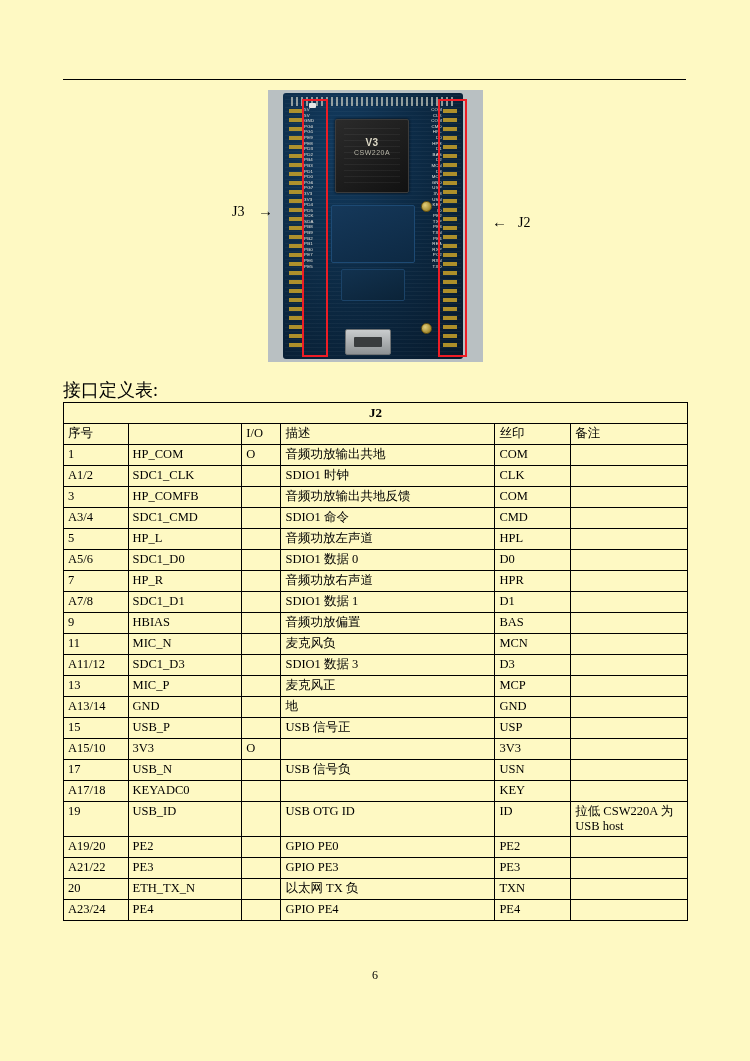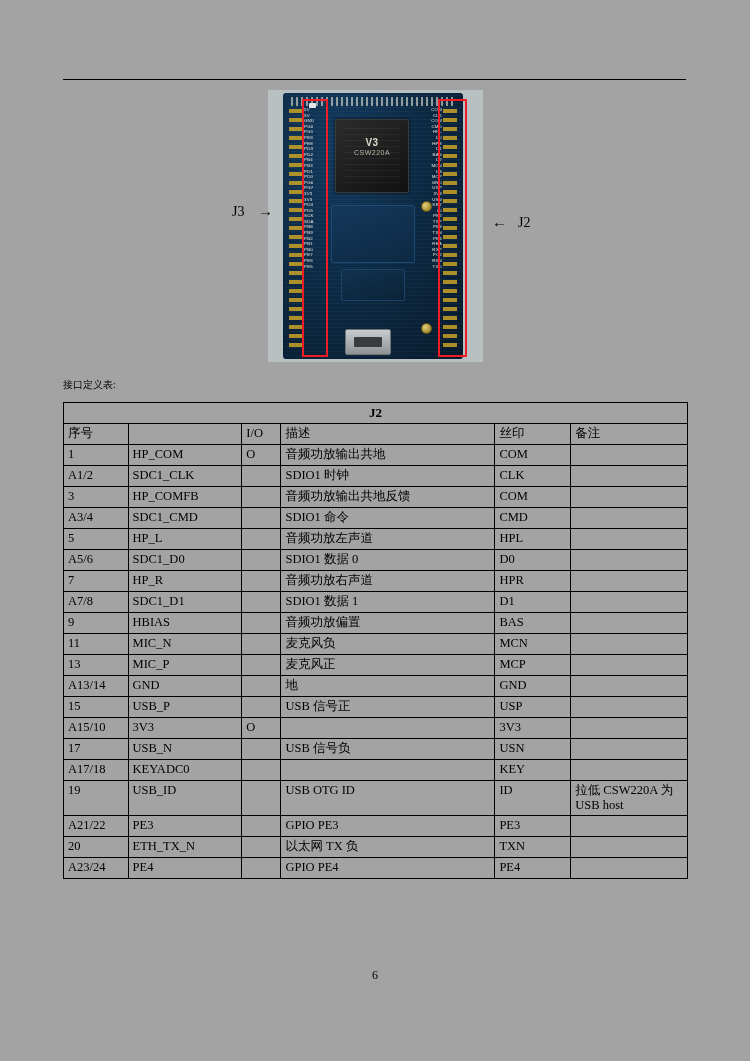--- a/index.html
+++ b/index.html
@@ -3,21 +3,21 @@
 <meta charset="utf-8">
 <style>
   html, body {
     margin: 0;
     padding: 0;
     background: #8a8a8a;
   }
   .page {
     width: 750px;
     height: 1061px;
-    background: #a3a3a3;
+    background: #fef9c3;
     position: relative;
     margin: 0 auto;
     box-sizing: border-box;
     font-family: "Liberation Serif", serif;
     color: #000;
     overflow: hidden;
   }
   .header-rule {
     position: absolute;
     left: 63px;
@@ -196,21 +196,21 @@
     color: #000;
   }
   .j3-arrow { left: 258px; top: 204px; }
   .j2-arrow { left: 492px; top: 215px; }
 
   
   .caption {
     position: absolute;
     left: 63px;
     top: 378px;
-    font-size: 10px;
+    font-size: 18px;
     font-family: "Liberation Serif", serif;
   }
 
   
   table.iotable {
     position: absolute;
     left: 63px;
     top: 402px;
     width: 625px;
     border-collapse: collapse;
@@ -387,20 +387,28 @@
         </tr>
         <tr>
           <td class="c0">11</td>
           <td class="c1">MIC_N</td>
           <td class="c2"></td>
           <td class="c3">麦克风负</td>
           <td class="c4">MCN</td>
           <td class="c5"></td>
         </tr>
         <tr>
+          <td class="c0">A11/12</td>
+          <td class="c1">SDC1_D3</td>
+          <td class="c2"></td>
+          <td class="c3">SDIO1 数据 3</td>
+          <td class="c4">D3</td>
+          <td class="c5"></td>
+        </tr>
+        <tr>
           <td class="c0">13</td>
           <td class="c1">MIC_P</td>
           <td class="c2"></td>
           <td class="c3">麦克风正</td>
           <td class="c4">MCP</td>
           <td class="c5"></td>
         </tr>
         <tr>
           <td class="c0">A13/14</td>
           <td class="c1">GND</td>
@@ -443,20 +451,28 @@
         </tr>
         <tr>
           <td class="c0">19</td>
           <td class="c1">USB_ID</td>
           <td class="c2"></td>
           <td class="c3">USB OTG ID</td>
           <td class="c4">ID</td>
           <td class="c5">拉低 CSW220A 为 USB host</td>
         </tr>
         <tr>
+          <td class="c0">A19/20</td>
+          <td class="c1">PE2</td>
+          <td class="c2"></td>
+          <td class="c3">GPIO PE0</td>
+          <td class="c4">PE2</td>
+          <td class="c5"></td>
+        </tr>
+        <tr>
           <td class="c0">A21/22</td>
           <td class="c1">PE3</td>
           <td class="c2"></td>
           <td class="c3">GPIO PE3</td>
           <td class="c4">PE3</td>
           <td class="c5"></td>
         </tr>
         <tr>
           <td class="c0">20</td>
           <td class="c1">ETH_TX_N</td>

